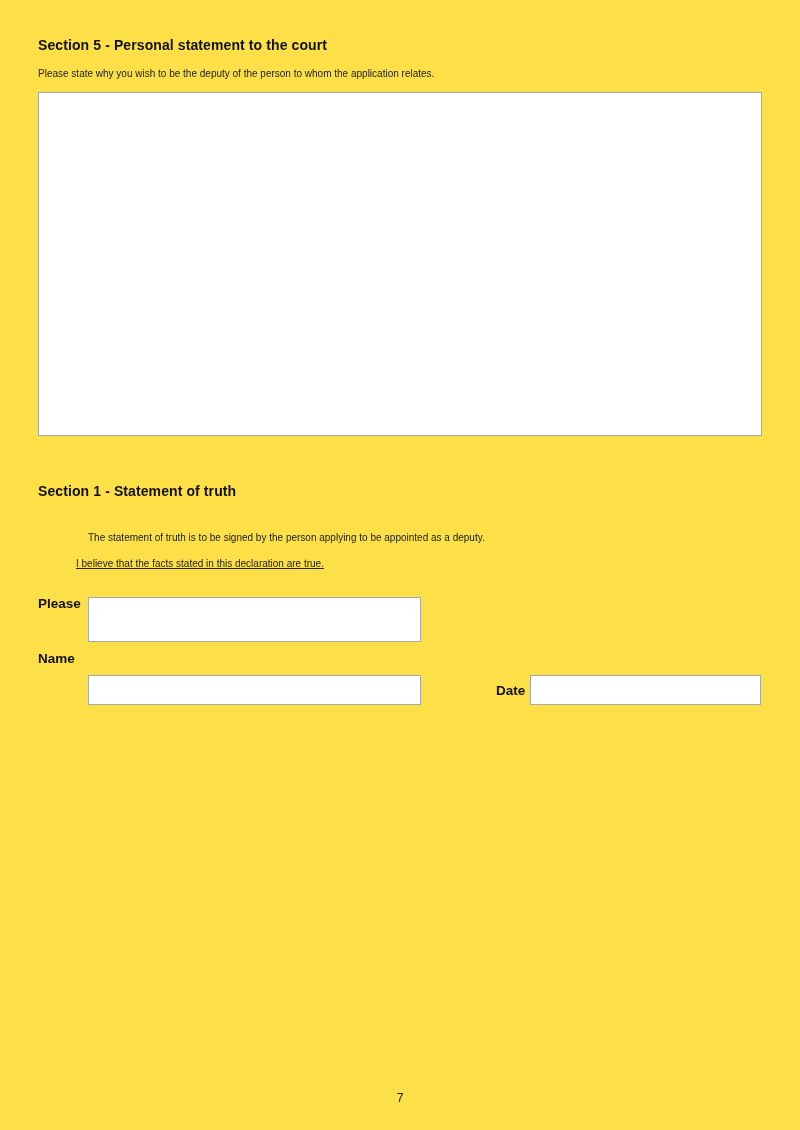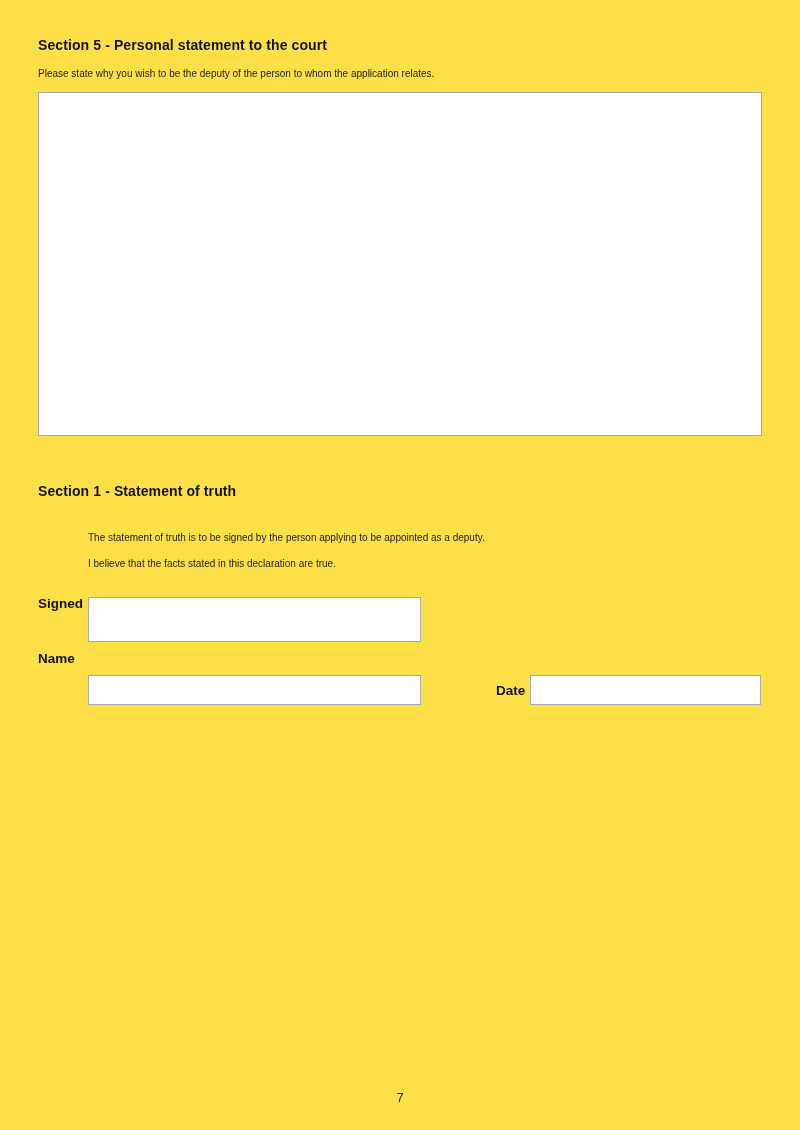--- a/index.html
+++ b/index.html
@@ -84,23 +84,23 @@
   <div class="abs section-heading" style="left:38px; top:37px;">Section 5 - Personal statement to the court</div>
 
   <div class="abs body-text" style="left:38px; top:68px;">Please state why you wish to be the deputy of the person to whom the application relates.</div>
 
   <div class="abs field-box big-box"></div>
 
   <div class="abs section-heading" style="left:38px; top:483px;">Section 1 - Statement of truth</div>
 
   <div class="abs body-text" style="left:88px; top:522px;margin-top:10px;">The statement of truth is to be signed by the person applying to be appointed as a deputy.</div>
 
-  <div class="abs body-text" style="left:88px; top:558px;">I believe that the facts stated in this declaration are true.</div>
+  <div class="abs body-text" style="left:76px; top:558px;text-decoration:underline;">I believe that the facts stated in this declaration are true.</div>
 
-  <div class="abs field-label" style="left:38px; top:596px;">Signed</div>
+  <div class="abs field-label" style="left:38px; top:596px;">Please</div>
 
   <div class="abs field-box signed-box"></div>
 
   <div class="abs field-label" style="left:38px; top:651px;">Name</div>
 
   <div class="abs field-box name-box"></div>
 
   <div class="abs field-label" style="left:496px; top:683px;">Date</div>
 
   <div class="abs field-box date-box"></div>

